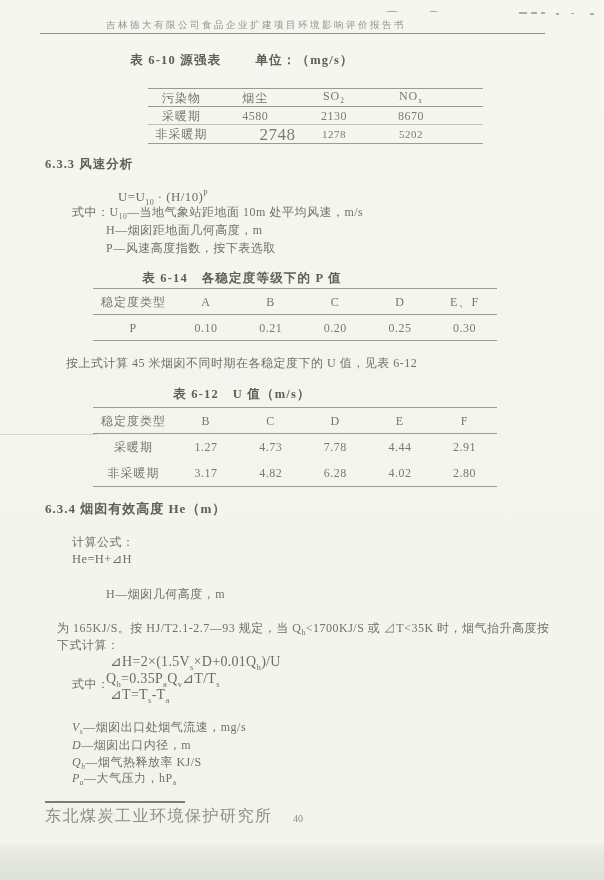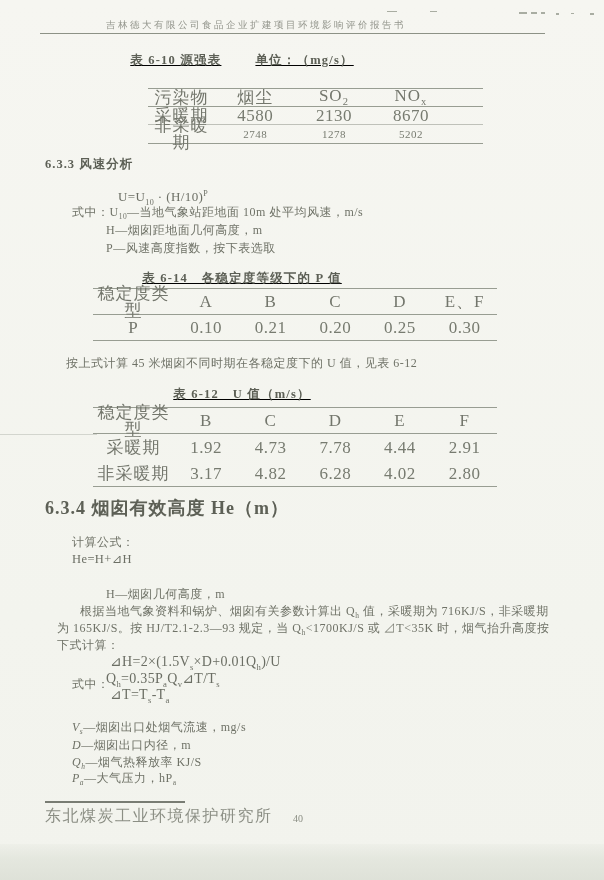--- a/index.html
+++ b/index.html
@@ -8,25 +8,25 @@
         font-family:"Liberation Serif","DejaVu Serif",serif;}
   .abs{position:absolute;}
   .line{white-space:nowrap;line-height:15px;}
   .body-text{font-size:12px;color:#6f7267;letter-spacing:.5px;}
   .bold{font-weight:bold;color:#5d6056;}
   .it{font-size:14px;color:#6b6e64;letter-spacing:.3px;margin-left:34px;}
   .formula{font-size:13px;color:#6c6f65;letter-spacing:.4px;}
   sub,sup{font-size:.62em;}
   .hline{position:absolute;background:#939889;height:1px;}
   .dash{position:absolute;background:#a9ada2;}
-  .center-row{left:0;width:484px;display:flex;justify-content:center;align-items:flex-start;text-decoration:underline;}
+  .center-row{left:0;width:484px;display:flex;justify-content:center;align-items:flex-start;}
   .tbl-title{font-size:12.5px;font-weight:bold;color:#5d6056;letter-spacing:1.2px;white-space:nowrap;}
   .tbl{position:absolute;}
   .trow{display:flex;align-items:center;}
-  .tc{text-align:center;font-size:17px;color:#73766c;letter-spacing:1px;line-height:1;}
+  .tc{text-align:center;font-size:12px;color:#73766c;letter-spacing:1px;line-height:1;}
   .num{letter-spacing:.5px;color:#777b70;}
   .w20{width:20%;}.w24{width:24%;}.w23{width:23%;}.w16{width:16%;}
   .bt{border-top:1px solid #989d92;}
   .bb{border-bottom:1px solid #989d92;}
   .bt-faint{border-top:1px solid rgba(145,150,140,.55);}
   .header-title{font-size:9.5px;color:#92948b;letter-spacing:2.5px;text-align:center;}
   .footer-text{font-size:16px;color:#8b8e84;letter-spacing:1.5px;}
   .pagenum{font-size:10px;color:#8b8e84;}
   .bottom-band{position:absolute;left:0;top:844px;width:604px;height:36px;
         background:linear-gradient(180deg,rgba(214,219,207,.15) 0%,rgba(212,217,205,.45) 40%,rgba(206,211,199,.55) 100%);}
@@ -63,21 +63,21 @@
       <div class="tc w23"><span>NO</span><sub>x</sub></div>
     </div>
     <div class="trow bt" style="height:17px;">
       <div class="tc w20">采暖期</div>
       <div class="tc w24 num">4580</div>
       <div class="tc w23 num">2130</div>
       <div class="tc w23 num">8670</div>
     </div>
     <div class="trow bt-faint bb" style="height:18px;">
       <div class="tc w20">非采暖期</div>
-      <div class="tc w24 num" style="font-size:11px;">2748</div>
+      <div class="tc w24 num" style="font-size:17px;text-align:right;">2748</div>
       <div class="tc w23 num" style="font-size:11px;">1278</div>
       <div class="tc w23 num" style="font-size:11px;">5202</div>
     </div>
   </div>
 
   <div class="abs line bold" style="left:45px;top:157px;font-size:12.5px;letter-spacing:1px;">6.3.3 风速分析</div>
   <div class="abs line formula" style="left:118px;top:186px;"><span>U=U</span><sub>10</sub><span> · (H/10)</span><sup>P</sup></div>
   <div class="abs line body-text" style="left:72px;top:205px;"><span>式中：U</span><sub>10</sub><span>—当地气象站距地面 10m 处平均风速，m/s</span></div>
   <div class="abs line body-text" style="left:106px;top:223px;">H—烟囱距地面几何高度，m</div>
   <div class="abs line body-text" style="left:106px;top:241px;">P—风速高度指数，按下表选取</div>
@@ -113,43 +113,42 @@
     <div class="trow bt" style="height:25px;">
       <div class="tc w20">稳定度类型</div>
       <div class="tc w16">B</div>
       <div class="tc w16">C</div>
       <div class="tc w16">D</div>
       <div class="tc w16">E</div>
       <div class="tc w16">F</div>
     </div>
     <div class="trow bt" style="height:26px;">
       <div class="tc w20">采暖期</div>
-      <div class="tc w16 num">1.92</div>
+      <div class="tc w16 num">1.27</div>
       <div class="tc w16 num">4.73</div>
       <div class="tc w16 num">7.78</div>
       <div class="tc w16 num">4.44</div>
       <div class="tc w16 num">2.91</div>
     </div>
     <div class="trow bb" style="height:26px;">
       <div class="tc w20">非采暖期</div>
       <div class="tc w16 num">3.17</div>
       <div class="tc w16 num">4.82</div>
       <div class="tc w16 num">6.28</div>
       <div class="tc w16 num">4.02</div>
       <div class="tc w16 num">2.80</div>
     </div>
   </div>
 
-  <div class="abs line bold" style="left:45px;top:501px;font-size:18px;letter-spacing:1px;">6.3.4 烟囱有效高度 He（m）</div>
+  <div class="abs line bold" style="left:45px;top:501px;font-size:13px;letter-spacing:1px;">6.3.4 烟囱有效高度 He（m）</div>
   <div class="abs line body-text" style="left:72px;top:535px;">计算公式：</div>
   <div class="abs line formula" style="left:72px;top:552px;font-size:12.5px;">He=H+⊿H</div>
   <div class="abs line body-text" style="left:106px;top:587px;">H—烟囱几何高度，m</div>
 
-  <div class="abs line body-text" style="left:80px;top:604px;"><span>根据当地气象资料和锅炉、烟囱有关参数计算出 Q</span><sub>h</sub><span> 值，采暖期为 716KJ/S，非采暖期</span></div>
-  <div class="abs line body-text" style="left:57px;top:621px;"><span>为 165KJ/S。按 HJ/T2.1-2.3—93 规定，当 Q</span><sub>h</sub><span>&lt;1700KJ/S 或 ⊿T&lt;35K 时，烟气抬升高度按</span></div>
+  <div class="abs line body-text" style="left:57px;top:621px;"><span>为 165KJ/S。按 HJ/T2.1-2.7—93 规定，当 Q</span><sub>h</sub><span>&lt;1700KJ/S 或 ⊿T&lt;35K 时，烟气抬升高度按</span></div>
   <div class="abs line body-text" style="left:57px;top:638px;">下式计算：</div>
 
   <div class="abs line it" style="left:76px;top:654px;"><span>⊿H=2×(1.5V</span><sub>s</sub><span>×D+0.01Q</span><sub>h</sub><span>)/U</span></div>
   <div class="abs line it" style="left:72px;top:671px;"><span>Q</span><sub>h</sub><span>=0.35P</span><sub>a</sub><span>Q</span><sub>v</sub><span>⊿T/T</span><sub>s</sub></div>
   <div class="abs line it" style="left:76px;top:687px;"><span>⊿T=T</span><sub>s</sub><span>-T</span><sub>a</sub></div>
 
   <div class="abs line body-text" style="left:72px;top:677px;">式中：</div>
   <div class="abs line body-text" style="left:72px;top:720px;"><i style="font-style: italic;">V</i><sub style="font-style: italic;">s</sub><span>—烟囱出口处烟气流速，mg/s</span></div>
   <div class="abs line body-text" style="left:72px;top:738px;"><i style="font-style: italic;">D</i><span>—烟囱出口内径，m</span></div>
   <div class="abs line body-text" style="left:72px;top:755px;"><i style="font-style: italic;">Q</i><sub style="font-style: italic;">h</sub><span>—烟气热释放率 KJ/S</span></div>

